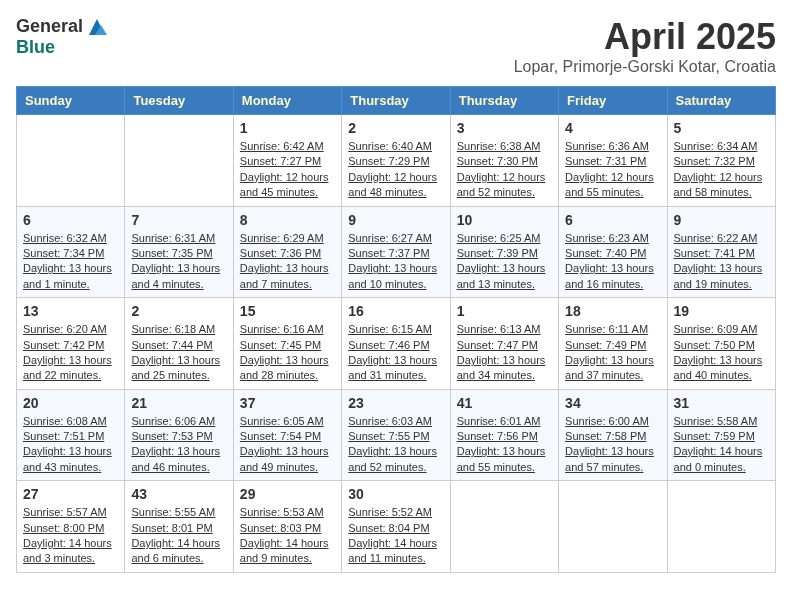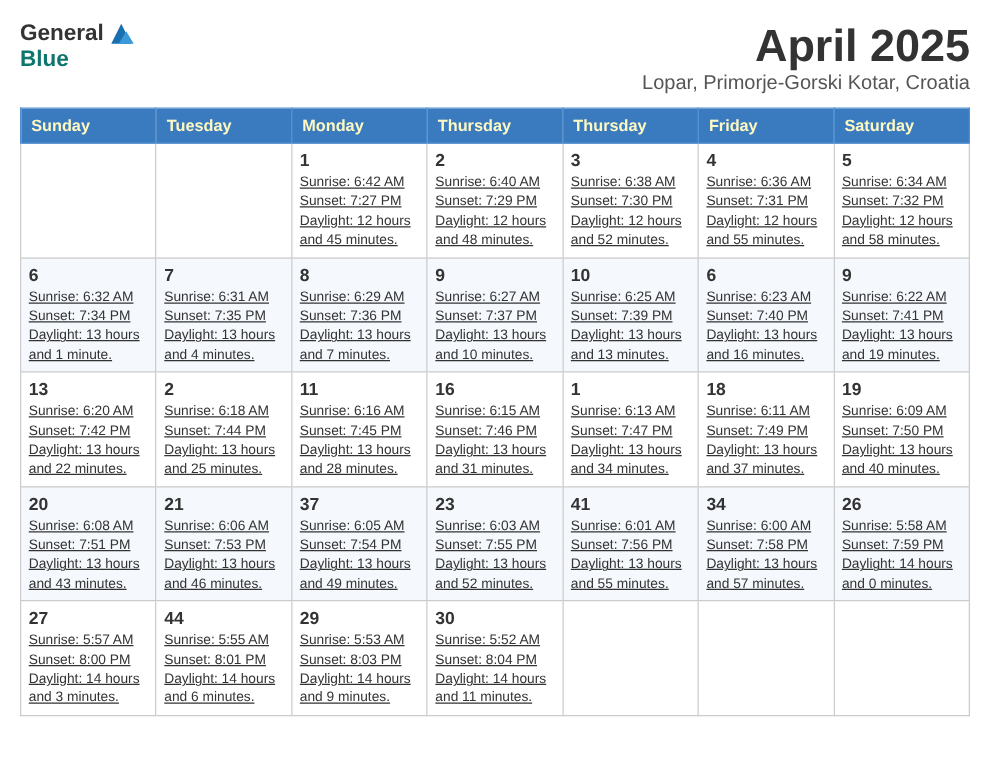--- a/index.html
+++ b/index.html
@@ -190,21 +190,21 @@
       <tr>
         <td>
           <div class="day-number">13</div>
           <div class="day-info">Sunrise: 6:20 AM<br>Sunset: 7:42 PM<br>Daylight: 13 hours<br>and 22 minutes.</div>
         </td>
         <td>
           <div class="day-number">2</div>
           <div class="day-info">Sunrise: 6:18 AM<br>Sunset: 7:44 PM<br>Daylight: 13 hours<br>and 25 minutes.</div>
         </td>
         <td>
-          <div class="day-number">11</div>
+          <div class="day-number">15</div>
           <div class="day-info">Sunrise: 6:16 AM<br>Sunset: 7:45 PM<br>Daylight: 13 hours<br>and 28 minutes.</div>
         </td>
         <td>
           <div class="day-number">16</div>
           <div class="day-info">Sunrise: 6:15 AM<br>Sunset: 7:46 PM<br>Daylight: 13 hours<br>and 31 minutes.</div>
         </td>
         <td>
           <div class="day-number">1</div>
           <div class="day-info">Sunrise: 6:13 AM<br>Sunset: 7:47 PM<br>Daylight: 13 hours<br>and 34 minutes.</div>
         </td>
@@ -236,31 +236,31 @@
         </td>
         <td>
           <div class="day-number">41</div>
           <div class="day-info">Sunrise: 6:01 AM<br>Sunset: 7:56 PM<br>Daylight: 13 hours<br>and 55 minutes.</div>
         </td>
         <td>
           <div class="day-number">34</div>
           <div class="day-info">Sunrise: 6:00 AM<br>Sunset: 7:58 PM<br>Daylight: 13 hours<br>and 57 minutes.</div>
         </td>
         <td>
-          <div class="day-number">26</div>
+          <div class="day-number">31</div>
           <div class="day-info">Sunrise: 5:58 AM<br>Sunset: 7:59 PM<br>Daylight: 14 hours<br>and 0 minutes.</div>
         </td>
       </tr>
       <tr>
         <td>
           <div class="day-number">27</div>
           <div class="day-info">Sunrise: 5:57 AM<br>Sunset: 8:00 PM<br>Daylight: 14 hours<br>and 3 minutes.</div>
         </td>
         <td>
-          <div class="day-number">44</div>
+          <div class="day-number">43</div>
           <div class="day-info">Sunrise: 5:55 AM<br>Sunset: 8:01 PM<br>Daylight: 14 hours<br>and 6 minutes.</div>
         </td>
         <td>
           <div class="day-number">29</div>
           <div class="day-info">Sunrise: 5:53 AM<br>Sunset: 8:03 PM<br>Daylight: 14 hours<br>and 9 minutes.</div>
         </td>
         <td>
           <div class="day-number">30</div>
           <div class="day-info">Sunrise: 5:52 AM<br>Sunset: 8:04 PM<br>Daylight: 14 hours<br>and 11 minutes.</div>
         </td>

